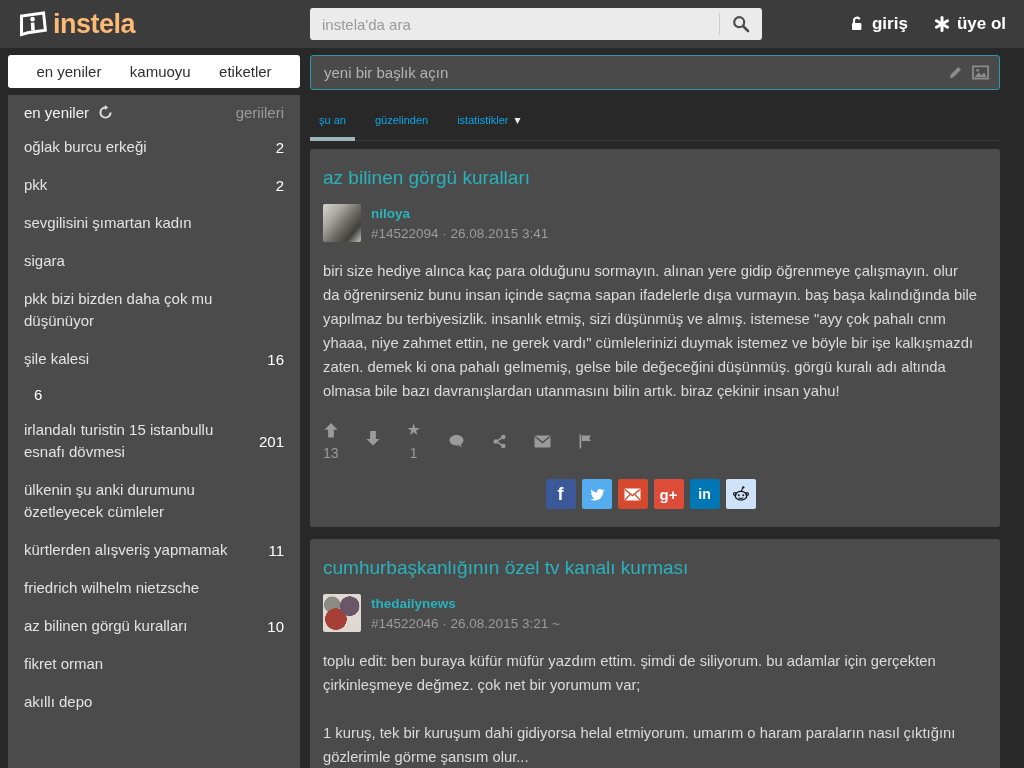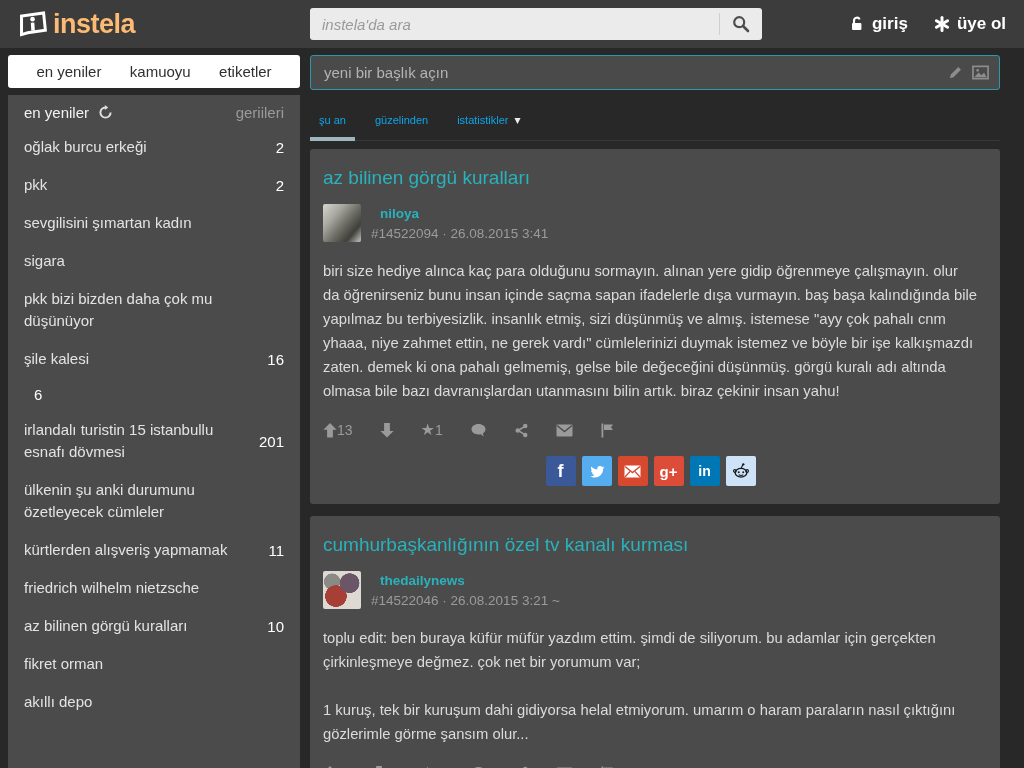--- a/index.html
+++ b/index.html
@@ -9,21 +9,21 @@
     -webkit-font-smoothing:antialiased;
   }
   
   .app-header{position:absolute;left:0;top:0;width:1024px;height:48px;background:#3c3c3c;
     display:flex;align-items:center;padding:0 18px;box-sizing:border-box;}
   .logo{display:flex;align-items:center;gap:5px;color:#fdba74;font-size:27px;font-weight:bold;
     letter-spacing:-0.5px;cursor:pointer;}
   .search{position:absolute;left:310px;top:8px;width:452px;height:32px;background:#ebebeb;
     border-radius:3px;display:flex;align-items:center;}
   .search input{flex:1;border:none;background:transparent;padding:0 12px;font-size:15px;
-    color:#666;outline:none;font-family:"Liberation Sans",sans-serif;font-style:italic;}
+    color:#666;outline:none;font-family:"Liberation Sans",sans-serif;}
   .search input::placeholder{color:#9a9a9a;}
   .search-divider{width:1px;height:22px;background:#cfcfcf;}
   .search-btn{width:42px;height:100%;display:flex;align-items:center;justify-content:center;
     background:none;border:none;cursor:pointer;padding:0;}
   .auth{margin-left:auto;display:flex;align-items:center;gap:26px;}
   .auth-link{display:flex;align-items:center;gap:7px;color:#fff;font-size:17px;font-weight:bold;cursor:pointer;}
   
   .top-tabs{position:absolute;left:8px;top:55px;width:292px;height:33px;background:#fff;
     border-radius:3px;display:flex;align-items:center;justify-content:space-evenly;
     font-size:15px;color:#2f2f2f;}
@@ -56,27 +56,27 @@
   .card + .card{margin-top:12px;}
   .post-title{color:#29b2bc;font-size:19px;font-weight:500;margin:4px 0 15px;cursor:pointer;}
   .author{display:flex;gap:10px;}
   .avatar{width:38px;height:38px;border-radius:2px;cursor:pointer;flex:none;}
   .avatar.av-gray{background:linear-gradient(130deg,#d6d6d0 0%,#a8a8a0 30%,#6e6e66 55%,#3f3f3b 78%,#c9c9c3 100%);}
   .avatar.av-figs{background:
     radial-gradient(circle at 70% 32%,#6b5668 0 26%,transparent 27%),
     radial-gradient(circle at 34% 66%,#a63f35 0 30%,transparent 31%),
     radial-gradient(circle at 24% 28%,#8b8b85 0 20%,transparent 21%),
     #ded9d2;}
-  .author-name{color:#29b2bc;font-size:13.5px;font-weight:bold;line-height:1.45;cursor:pointer;margin-left:9px;}
+  .author-name{color:#29b2bc;font-size:13.5px;font-weight:bold;line-height:1.45;cursor:pointer;}
   .author-meta{color:#9b9b9b;font-size:13.5px;line-height:1.45;}
   .post-body{margin-top:16px;color:#dbdbdb;font-size:14.8px;line-height:24px;}
   .post-body p{margin:0 0 24px;}
   .post-body p:last-child{margin-bottom:0;}
   .actions{display:flex;align-items:center;gap:27px;margin-top:19px;color:#9a9a9a;font-size:14px;}
-  .act{display:flex;align-items:flex-end;cursor:pointer;}
+  .act{display:flex;align-items:center;gap:7px;cursor:pointer;flex-direction:column;}
   .icon-star::after{content:"★";font-size:16px;line-height:1;color:#9a9a9a;}
   .socials{display:flex;justify-content:center;gap:6px;margin:18px 0 4px;}
   .soc{width:30px;height:30px;border-radius:2px;display:flex;align-items:center;justify-content:center;
     color:#fff;font-weight:bold;font-size:15px;cursor:pointer;}
   .soc-facebook{background:#3b5998;font-size:18px;}
   .soc-twitter{background:#55acee;}
   .soc-email{background:#d6492f;}
   .soc-gplus{background:#dd4b39;}
   .soc-linkedin{background:#0077b5;font-size:14px;}
   .soc-reddit{background:#cee3f8;color:#1a1a1b;}

